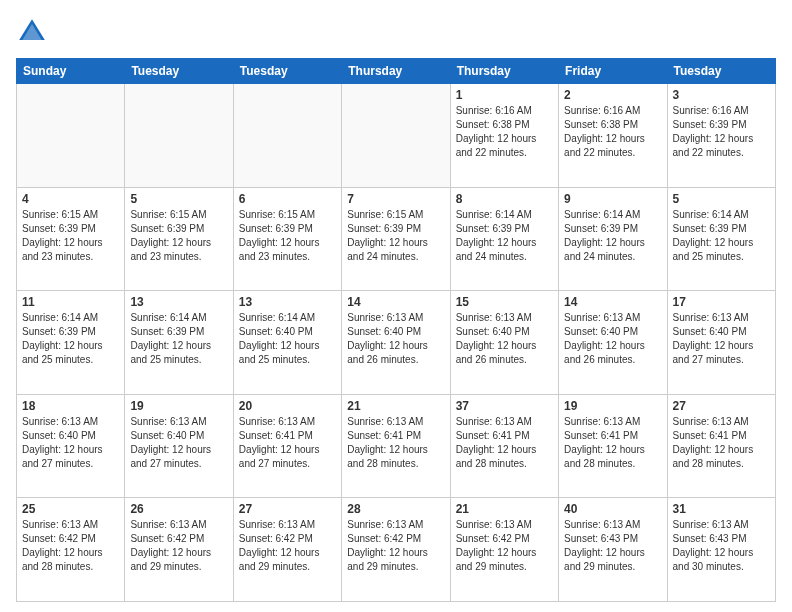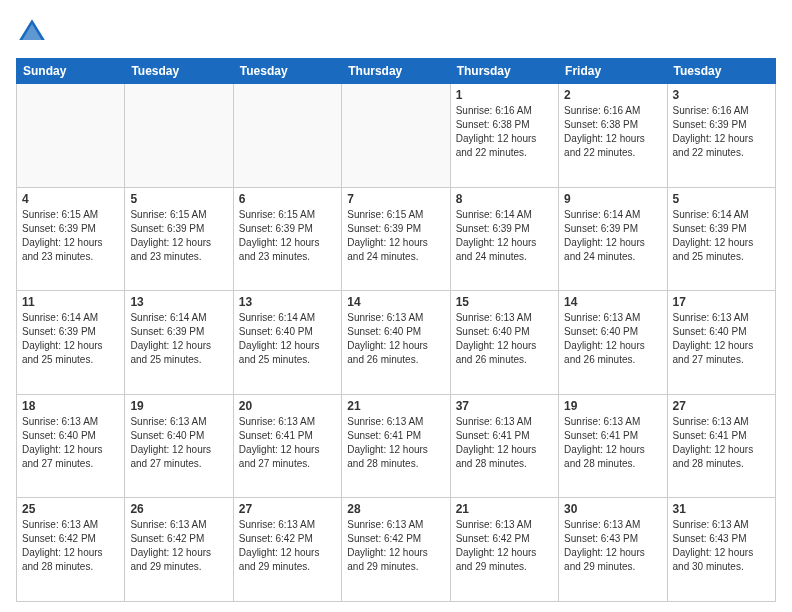--- a/index.html
+++ b/index.html
@@ -342,21 +342,21 @@
 and 29 minutes.</div>
           </td>
           <td>
             <span class="day-num">21</span>
             <div class="day-info" style="white-space: pre-line;">Sunrise: 6:13 AM
 Sunset: 6:42 PM
 Daylight: 12 hours
 and 29 minutes.</div>
           </td>
           <td>
-            <span class="day-num">30</span>
+            <span class="day-num">40</span>
             <div class="day-info" style="white-space: pre-line;">Sunrise: 6:13 AM
 Sunset: 6:43 PM
 Daylight: 12 hours
 and 29 minutes.</div>
           </td>
           <td>
             <span class="day-num">31</span>
             <div class="day-info" style="white-space: pre-line;">Sunrise: 6:13 AM
 Sunset: 6:43 PM
 Daylight: 12 hours

